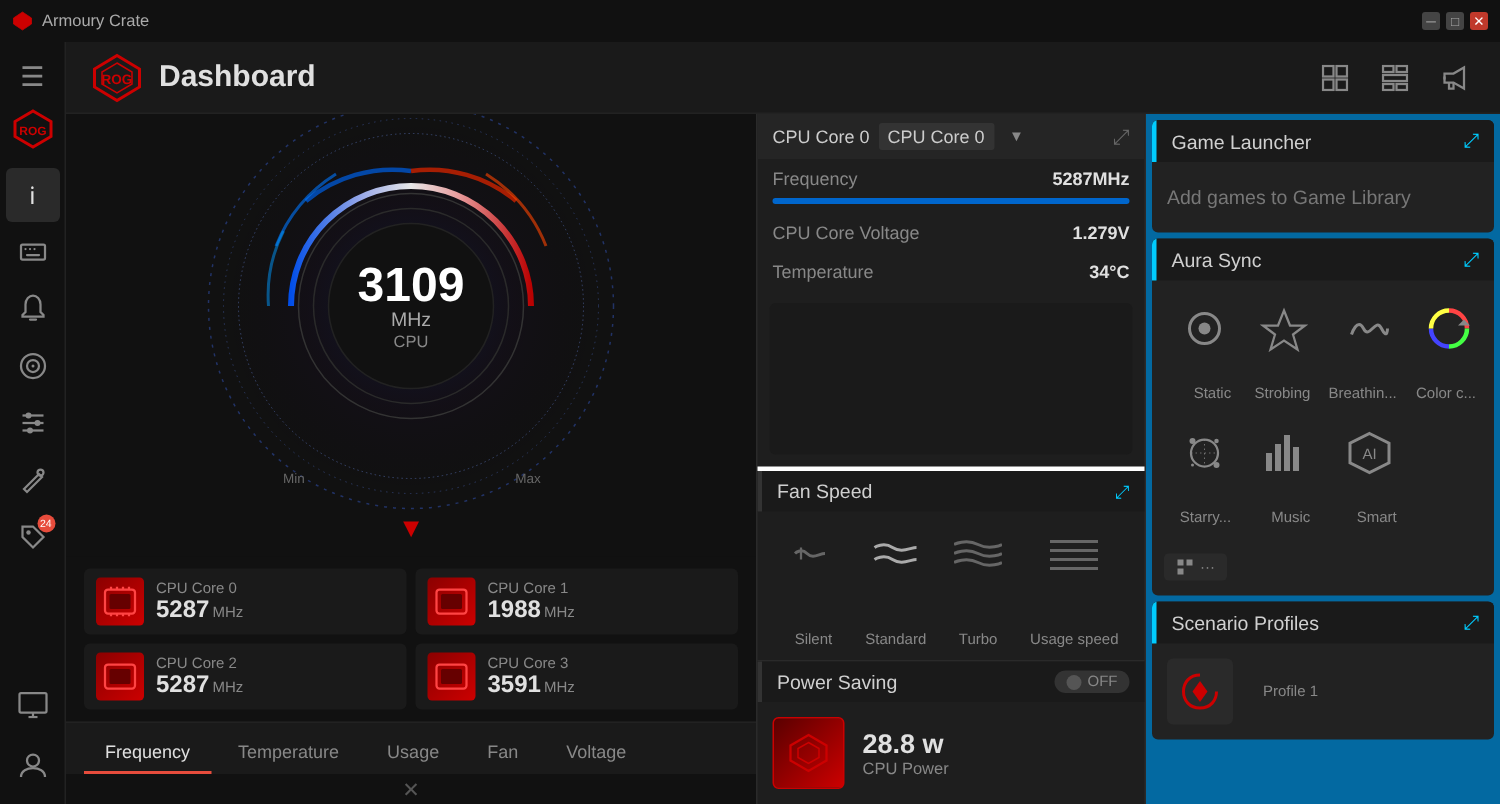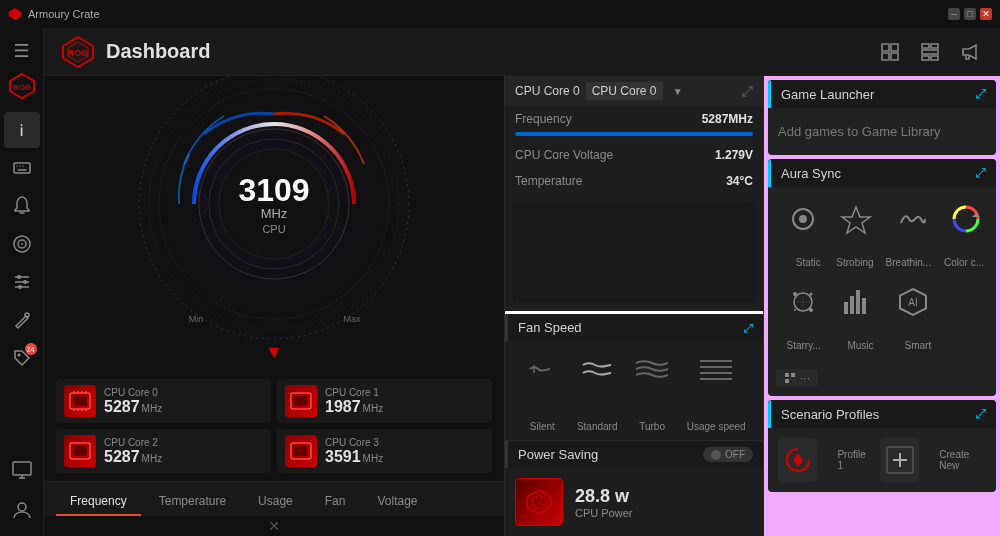--- a/index.html
+++ b/index.html
@@ -224,21 +224,21 @@
     .cpu-core-val { font-size: 16px; font-weight: 700; color: #e0e0e0; }
     .cpu-core-mhz { font-size: 10px; color: #888; }
 
     
     .right-panel {
       flex: 1;
       display: flex;
       flex-direction: column;
       gap: 0;
       overflow-y: auto;
-      background: #f0abfc;
+      background: #0369a1;
       padding: 4px;
     }
 
     
     .widget {
       background: #222;
       border-radius: 4px;
       margin-bottom: 4px;
       overflow: hidden;
     }
@@ -635,21 +635,21 @@
           <div class="cpu-core-item">
             <div class="cpu-core-icon">
               <svg width="24" height="20" viewBox="0 0 24 20">
                 <rect x="2" y="2" width="20" height="16" rx="2" fill="none" stroke="#ff4444" stroke-width="1.5"></rect>
                 <rect x="5" y="5" width="14" height="10" rx="1" fill="#660000"></rect>
               </svg>
             </div>
             <div class="cpu-core-info">
               <div class="cpu-core-name">CPU Core 1</div>
               <div style="display:flex;align-items:baseline;gap:2px;">
-                <span class="cpu-core-val">1987</span>
+                <span class="cpu-core-val">1988</span>
                 <span class="cpu-core-mhz">MHz</span>
               </div>
             </div>
           </div>
 
           <div class="cpu-core-item">
             <div class="cpu-core-icon">
               <svg width="24" height="20" viewBox="0 0 24 20">
                 <rect x="2" y="2" width="20" height="16" rx="2" fill="none" stroke="#ff4444" stroke-width="1.5"></rect>
                 <rect x="5" y="5" width="14" height="10" rx="1" fill="#660000"></rect>
@@ -919,28 +919,18 @@
           <div class="scenario-body">
             <div class="scenario-profile">
               <div class="scenario-icon">
                 <svg width="30" height="30" viewBox="0 0 30 30">
                   <path d="M15 4 C8 4 4 9 4 15 C4 21 8 26 15 26 C22 26 26 21 26 15" fill="none" stroke="#cc0000" stroke-width="2"></path>
                   <path d="M15 8 L20 15 L15 22 L10 15Z" fill="#cc0000"></path>
                 </svg>
               </div>
               <span class="scenario-label">Profile 1</span>
             </div>
-            <div class="scenario-profile">
-              <div class="scenario-icon create">
-                <svg width="30" height="30" viewBox="0 0 30 30">
-                  <rect x="2" y="2" width="26" height="26" rx="2" fill="none" stroke="#555" stroke-width="1.5"></rect>
-                  <line x1="15" y1="8" x2="15" y2="22" stroke="#aaa" stroke-width="2"></line>
-                  <line x1="8" y1="15" x2="22" y2="15" stroke="#aaa" stroke-width="2"></line>
-                </svg>
-              </div>
-              <span class="scenario-label">Create New</span>
-            </div>
           </div>
         </div>
       </div>
     </div>
   </div>
 </div>
 
 </body></html>

